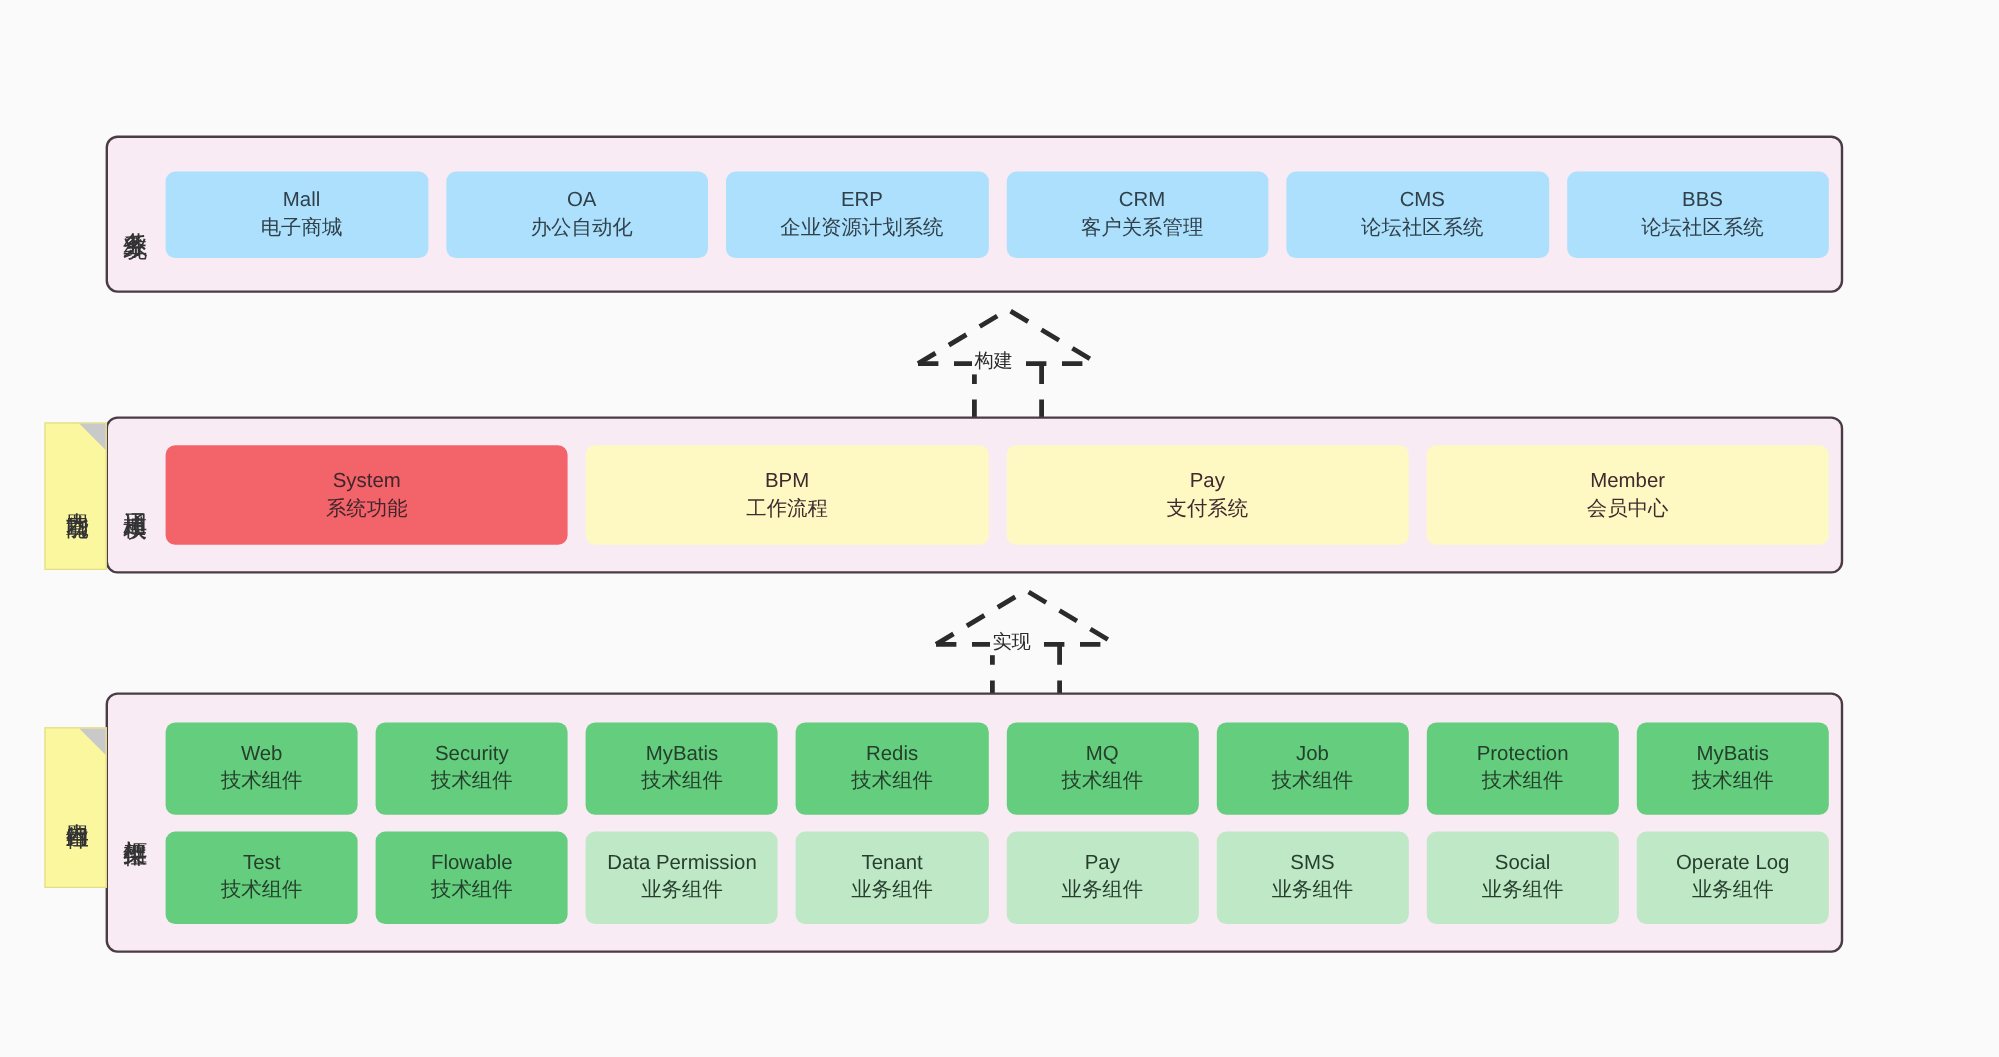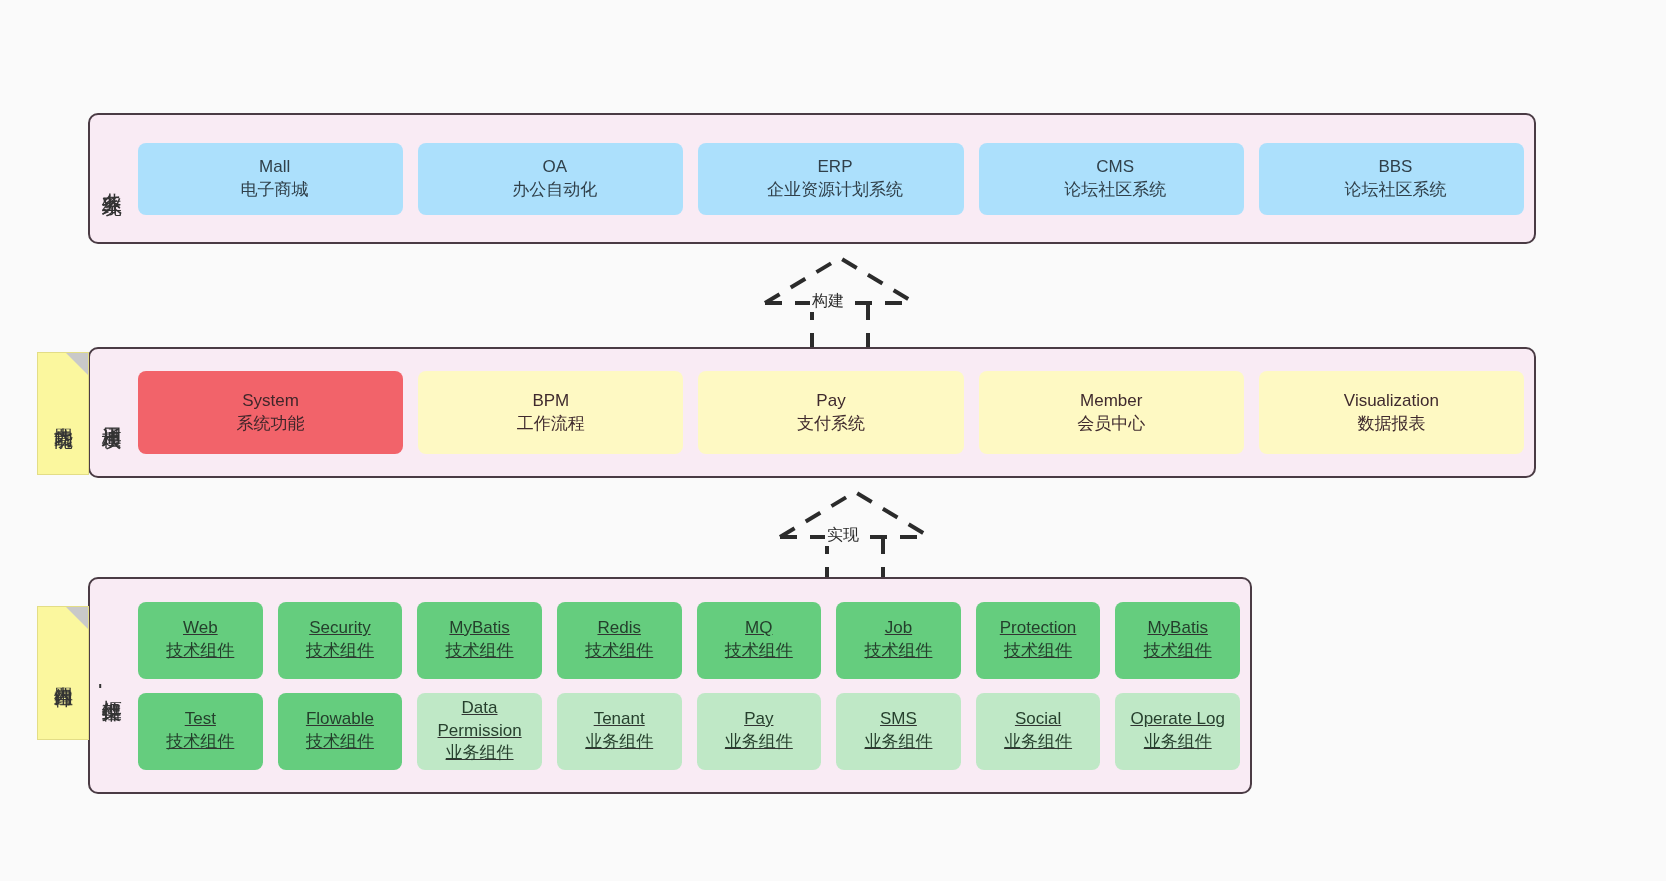--- a/index.html
+++ b/index.html
@@ -75,21 +75,21 @@
   .c-green{background:#65cd7e;color:#24402c;}
   .c-lgreen{background:#bfe8c6;color:#27402e;}
 
   
   #layer-business{left:88px;top:113px;width:1448px;height:131px;}
   #layer-business .cell{height:72px;}
 
   #layer-common{left:88px;top:347px;width:1448px;height:131px;}
   #layer-common .cell{height:83px;}
 
-  #layer-framework{left:88px;top:577px;width:1164px;height:217px;text-decoration:underline;}
+  #layer-framework{left:88px;top:577px;width:1448px;height:217px;}
   #layer-framework .cell{height:77px;}
   #layer-framework .layer-body{gap:14px;}
 
   
   .sticky{
     position:absolute;
     background:#fbf79e;
     border:1px solid #e3dd86;
     box-sizing:border-box;
     display:flex;
@@ -144,20 +144,24 @@
         </div>
         <div class="cell c-blue">
           <span class="en">OA</span>
           <span class="cn">办公自动化</span>
         </div>
         <div class="cell c-blue">
           <span class="en">ERP</span>
           <span class="cn">企业资源计划系统</span>
         </div>
         <div class="cell c-blue">
+          <span class="en">CRM</span>
+          <span class="cn">客户关系管理</span>
+        </div>
+        <div class="cell c-blue">
           <span class="en">CMS</span>
           <span class="cn">论坛社区系统</span>
         </div>
         <div class="cell c-blue">
           <span class="en">BBS</span>
           <span class="cn">论坛社区系统</span>
         </div>
       </div>
     </div>
   </div>
@@ -190,24 +194,20 @@
           <span class="cn">工作流程</span>
         </div>
         <div class="cell c-pink">
           <span class="en">Pay</span>
           <span class="cn">支付系统</span>
         </div>
         <div class="cell c-pink">
           <span class="en">Member</span>
           <span class="cn">会员中心</span>
         </div>
-        <div class="cell c-pink">
-          <span class="en">Visualization</span>
-          <span class="cn">数据报表</span>
-        </div>
       </div>
     </div>
   </div>
 
   <div class="connector" id="connector-impl">
     <svg width="180" height="100" viewBox="0 0 180 100">
       <path d="M15 50 L90 5 L165 50" fill="none" stroke="#2b2b2b" stroke-width="4" stroke-dasharray="17,13" stroke-linecap="butt"></path>
       <path d="M15 50 L165 50" fill="none" stroke="#2b2b2b" stroke-width="4" stroke-dasharray="17,13" stroke-linecap="butt"></path>
       <path d="M62 50 L62 100" fill="none" stroke="#2b2b2b" stroke-width="4" stroke-dasharray="17,13" stroke-linecap="butt"></path>
       <path d="M118 50 L118 100" fill="none" stroke="#2b2b2b" stroke-width="4" stroke-dasharray="17,13" stroke-linecap="butt"></path>

